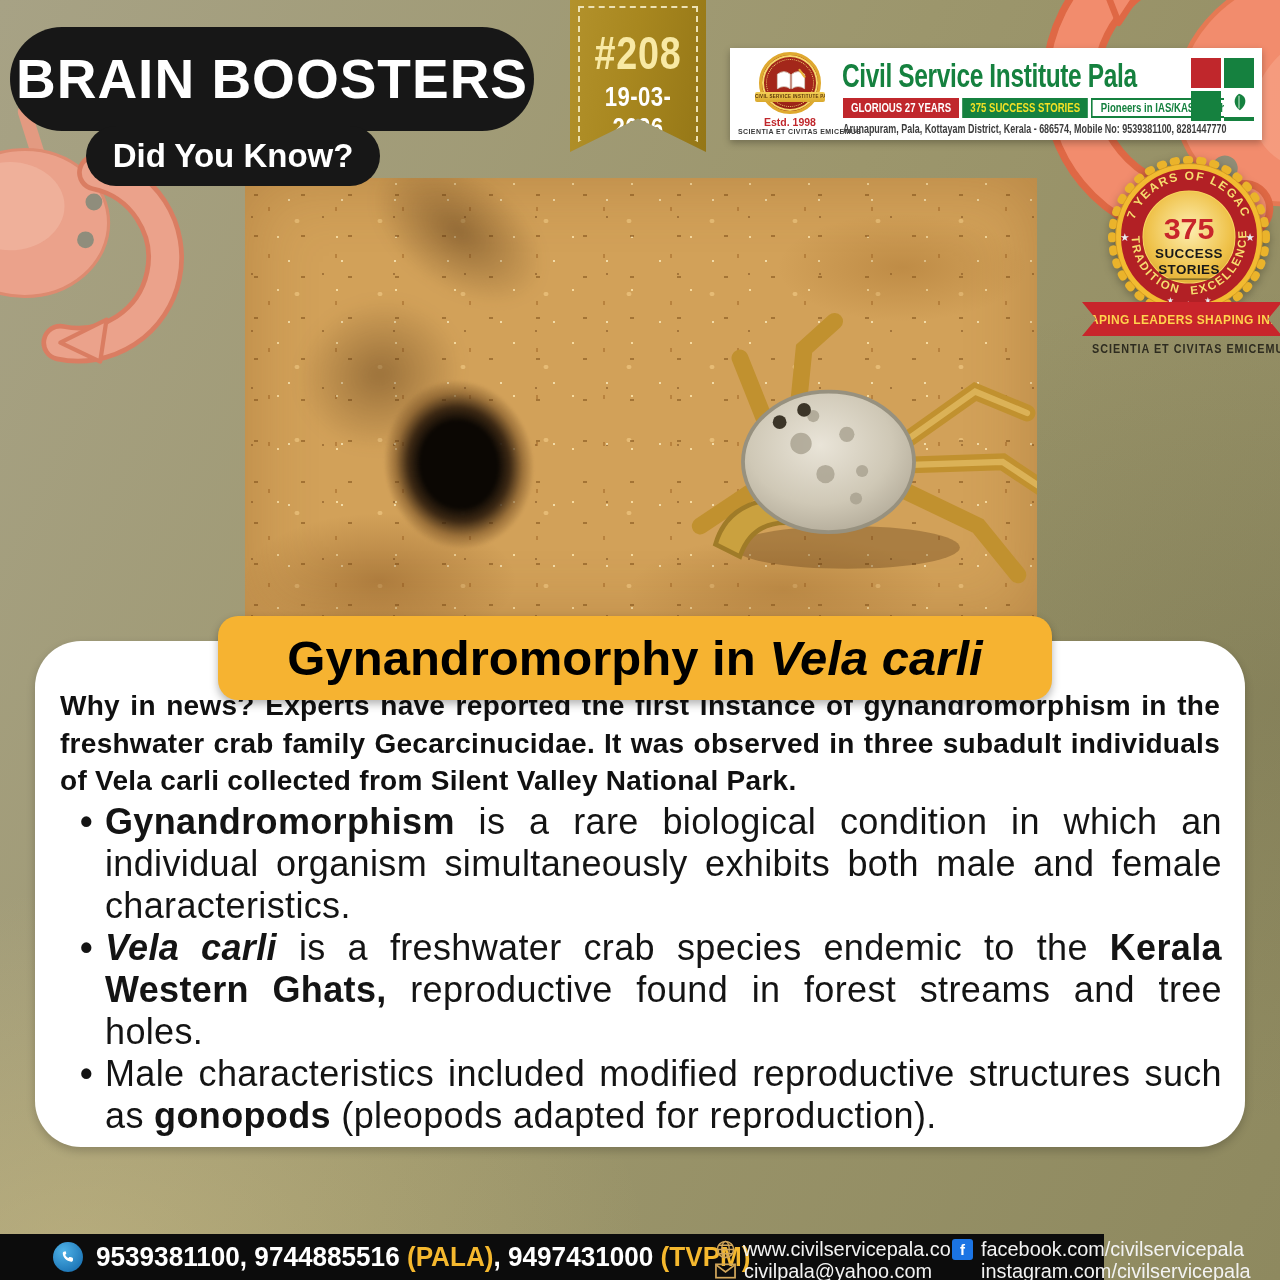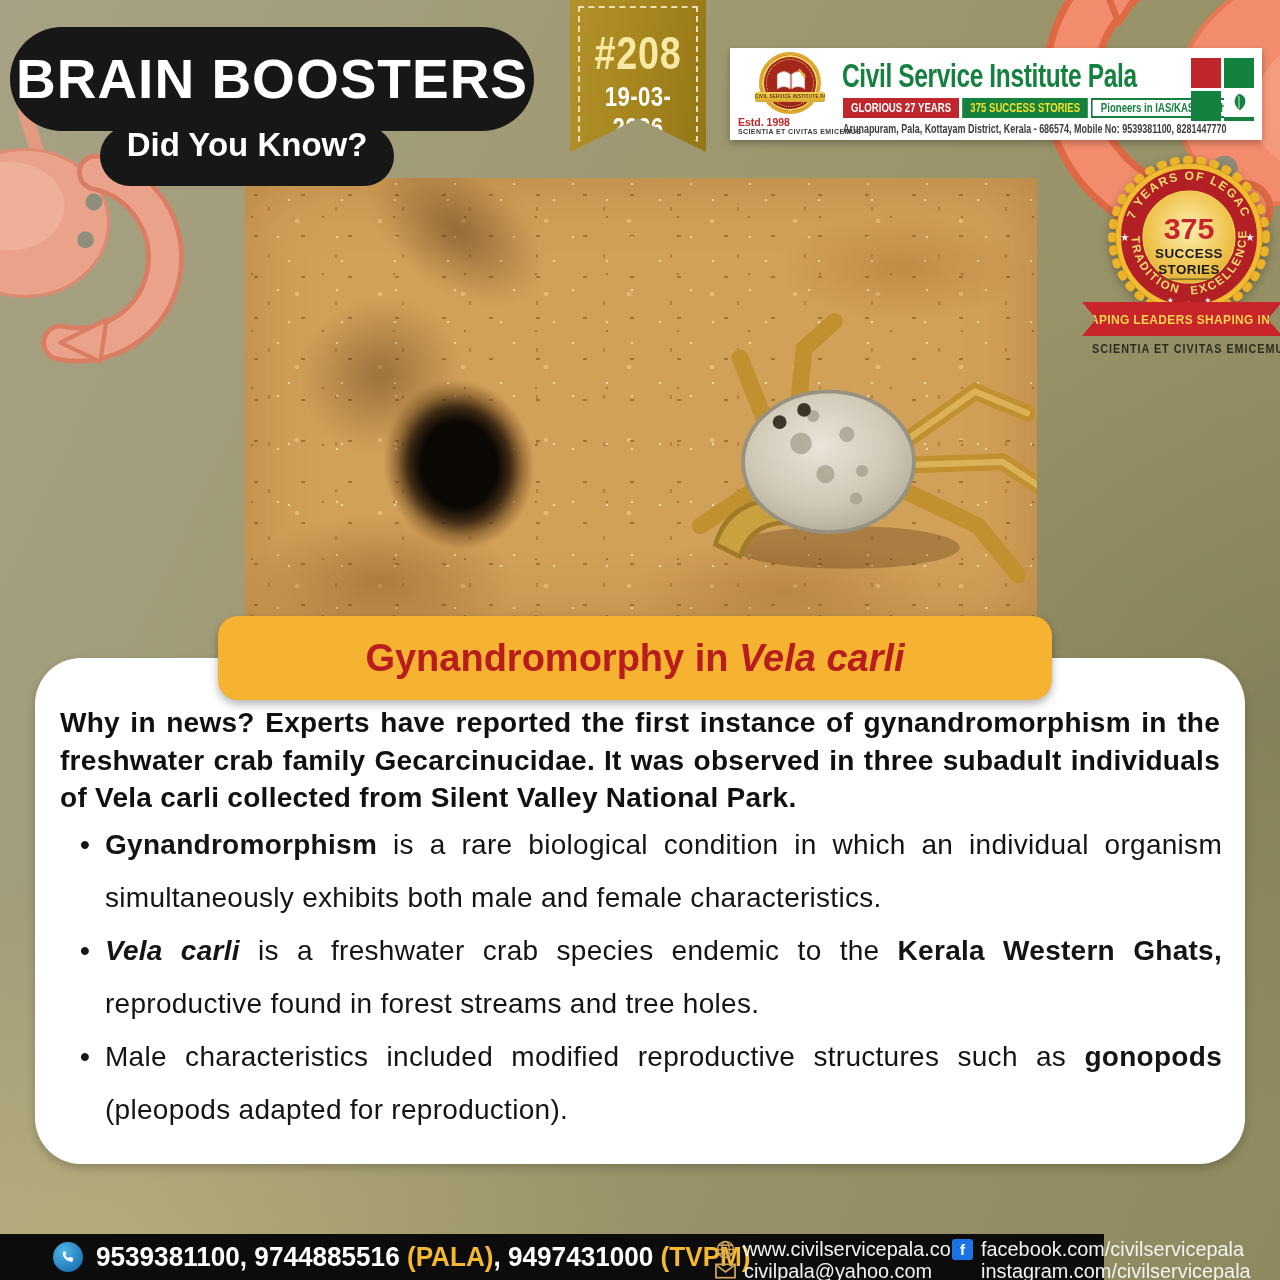--- a/index.html
+++ b/index.html
@@ -13,40 +13,40 @@
   }
   
   .crab { position:absolute; z-index:1; overflow:visible; }
   .crab-left { left:-72px; top:118px; width:315px; height:315px; opacity:.95; }
   .crab-tr  { right:-140px; top:-175px; width:480px; height:480px; transform:rotate(150deg); opacity:.92; filter:saturate(1.25); }
 
   
   .bb-pill { position:absolute; left:10px; top:27px; width:524px; height:104px; background:#171717;
     border-radius:52px; display:flex; align-items:center; justify-content:center; z-index:3; }
   .bb-pill span { color:#fff; font-size:55px; font-weight:700; letter-spacing:1px; }
-  .dyk-pill { position:absolute; left:100px; top:126px; width:294px; height:60px; background:#171717;
-    border-radius:30px; display:flex; align-items:flex-start; justify-content:center; z-index:3; }
+  .dyk-pill { position:absolute; left:86px; top:126px; width:294px; height:60px; background:#171717;
+    border-radius:30px; display:flex; align-items:center; justify-content:center; z-index:3; }
   .dyk-pill span { color:#fff; font-size:33px; font-weight:700; }
 
   
   .ribbon { position:absolute; left:570px; top:0; width:136px; height:152px; z-index:4;
     background:linear-gradient(100deg,#b3922c 0%, #a8871f 45%, #947616 100%);
     clip-path:polygon(0 0,100% 0,100% 100%,50% 78%,0 100%);
     filter:drop-shadow(0 3px 4px rgba(0,0,0,.35)); text-align:center; }
   .ribbon .stitch { position:absolute; left:8px; top:6px; right:8px; bottom:10px;
     border:2px dashed #ece1b4; clip-path:polygon(0 0,100% 0,100% 100%,50% 76%,0 100%); }
   .ribbon .num { position:relative; margin-top:26px; font-size:46px; font-weight:700; color:#f8e9a4;
     transform:scaleX(.82); letter-spacing:1px; }
   .ribbon .date { position:relative; margin-top:2px; font-size:27px; font-weight:700; color:#fff;
     transform:scaleX(.82); letter-spacing:.5px; }
 
   
   .header { position:absolute; left:730px; top:48px; width:532px; height:92px; background:#fff;
     z-index:3; box-shadow:0 3px 7px rgba(0,0,0,.28); }
-  .emblem-block { position:absolute; left:8px; top:4px; width:104px; }
+  .emblem-block { position:absolute; left:8px; top:4px; width:104px; text-align:center; }
   .emblem { position:relative; margin:0 auto; width:62px; height:62px; border-radius:50%;
     background:radial-gradient(circle at 50% 38%, #a3271a 0 55%, #7c130c 100%);
     border:3px solid #dfa92f; box-shadow:0 0 0 2px #f6d96b inset; }
   .emblem .dotring { position:absolute; inset:4px; border:1.5px dotted #f0cf6f; border-radius:50%; }
   .emblem svg.book { position:absolute; left:12px; top:13px; width:34px; height:26px; }
   .emblem .banner { position:absolute; left:-7px; right:-7px; bottom:9px; height:10px;
     background:linear-gradient(#f3cf56,#d9a92e); border-radius:2px; font-size:4.5px; font-weight:700;
     color:#5a3208; line-height:10px; letter-spacing:.3px; overflow:hidden; white-space:nowrap; }
   .estd { margin-top:2px; font-size:10.5px; font-weight:700; color:#c0272c; }
   .motto-sm { font-size:7px; font-weight:700; color:#3a3a3a; letter-spacing:.4px; white-space:nowrap; }
@@ -100,30 +100,30 @@
   .p3 { right:6%; bottom:-8%; width:52%; height:32%; background:radial-gradient(closest-side, rgba(140,88,30,.3), transparent 75%); }
   .hole { position:absolute; left:17%; top:44%; width:20%; height:40%; border-radius:50%;
     transform:rotate(-10deg); filter:blur(1px);
     background:radial-gradient(50% 50% at 50% 50%, #0b0703 48%, rgba(35,20,8,.85) 64%, rgba(90,55,20,.45) 80%, rgba(90,55,20,0) 95%); }
   .photo-crab { position:absolute; left:49%; top:28%; width:54%; }
 
   
   .title-pill { position:absolute; left:218px; top:616px; width:834px; height:84px; background:#f6b331;
     border-radius:20px; z-index:5; display:flex; align-items:center; justify-content:center;
     box-shadow:0 4px 8px rgba(0,0,0,.3); }
-  .title-pill .t { font-size:38px; font-weight:700; color:#b91c1c; white-space:pre; }
+  .title-pill .t { font-size:49px; font-weight:700; color:#000000; white-space:pre; }
   .title-pill .t .it { font-style:italic; }
 
   
-  .card { position:absolute; left:35px; top:658px; width:1210px; height:506px; background:#fff;
+  .card { position:absolute; left:35px; top:641px; width:1210px; height:506px; background:#fff;
     border-radius:46px; z-index:4; padding:46px 23px 30px 23px; box-shadow:0 4px 10px rgba(0,0,0,.2); }
   .lead { font-size:28px; line-height:37.5px; font-weight:700; color:#101010; text-align:justify;
     letter-spacing:.01em; padding:0 2px; }
   .bullets { list-style:none; margin-top:1px; }
-  .bullets li { position:relative; padding-left:47px; font-size:28px; line-height:53px; color:#141414;
+  .bullets li { position:relative; padding-left:47px; font-size:36px; line-height:42px; color:#141414;
     text-align:justify; letter-spacing:.01em; }
   .bullets li::before { content:"\2022"; position:absolute; left:22px; top:0; font-weight:700; }
   .b { font-weight:700; } .i { font-style:italic; }
 
   
   .strip { position:absolute; left:0; top:1166px; width:1280px; height:68px; background:#f2a73c; z-index:4;
     display:flex; align-items:center; justify-content:center; }
   .strip span { font-size:31px; font-weight:700; color:#2a1804; white-space:nowrap; transform:scaleX(.72); }
 
   

